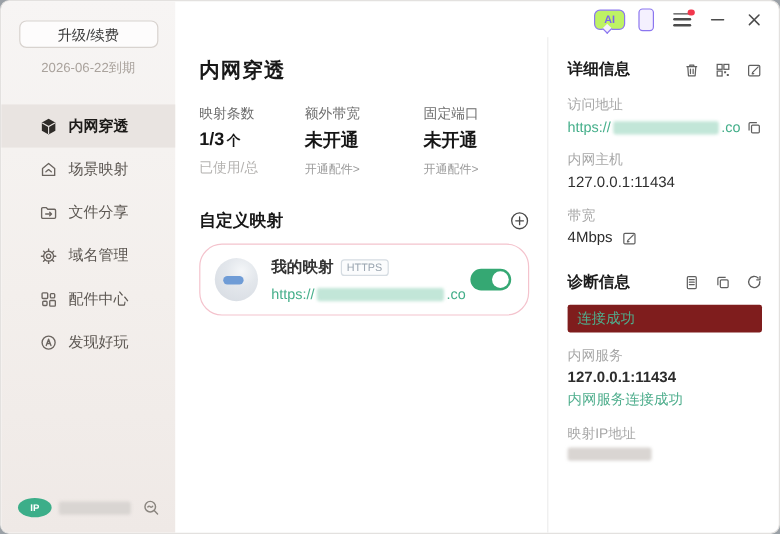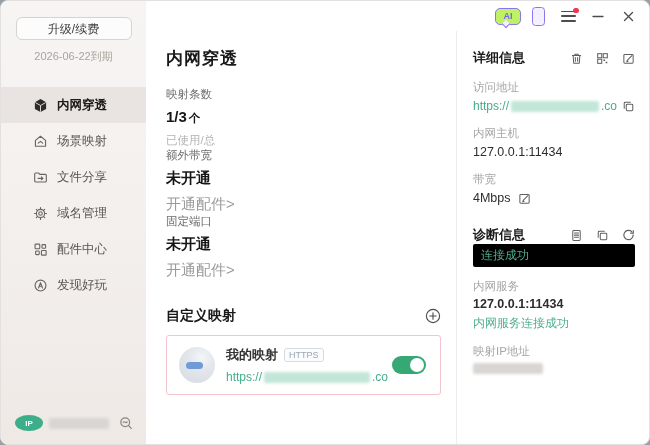--- a/index.html
+++ b/index.html
@@ -41,32 +41,32 @@
     border-right:1.5px solid #8b76ef;border-bottom:1.5px solid #8b76ef;transform:rotate(45deg);}
   .phone-chip{width:11px;height:17px;border:1.5px solid #8b76ef;border-radius:3.5px;background:#f4f0fe;}
   .burger{position:relative;width:15px;height:11px;display:flex;flex-direction:column;justify-content:space-between;}
   .burger span{display:block;height:1.6px;background:#4c4c4c;border-radius:1px;}
   .burger .b1{width:15px;}.burger .b2{width:15px;}.burger .b3{width:15px;}
   .burger .dot{position:absolute;right:-3px;top:-3px;width:5.5px;height:5.5px;border-radius:50%;background:#f2374c;}
   .content{flex:1;display:flex;min-height:0;}
   
   .main{width:310px;flex:none;box-sizing:border-box;padding:16px 15px 0 20px;}
   .page-title{font-size:17px;font-weight:bold;color:#191919;letter-spacing:1px;}
-  .stats{display:flex;margin-top:17px;flex-direction:column;}
+  .stats{display:flex;margin-top:17px;}
   .stat{width:88px;}
   .stat.w2{width:99px;}
   .stat-label{font-size:11.5px;color:#6d6d6d;}
   .stat-value{font-size:15px;font-weight:bold;color:#161616;margin-top:6px;}
   .stat-unit{font-size:11.5px;font-weight:bold;margin-left:2px;}
   .stat-sub{font-size:11.5px;color:#b5b3b1;margin-top:7px;}
-  .stat-link{font-size:15px;color:#9a9a9a;margin-top:7px;cursor:pointer;}
+  .stat-link{font-size:10px;color:#9a9a9a;margin-top:7px;cursor:pointer;}
   .custom-head{display:flex;align-items:center;justify-content:space-between;margin-top:27px;}
   .custom-title{font-size:14px;font-weight:bold;color:#191919;}
   .plus-btn{display:flex;cursor:pointer;}
-  .map-card{margin-top:10px;height:60px;border:1px solid #f4c3cd;border-radius:3px;display:flex;align-items:center;
+  .map-card{margin-top:10px;height:60px;border:1px solid #f4c3cd;border-radius:19px;display:flex;align-items:center;
     padding:0 14px 0 12px;box-sizing:border-box;background:#fff;}
   .map-icon{width:36px;height:36px;border-radius:50%;flex:none;position:relative;overflow:hidden;
     background:radial-gradient(circle at 62% 30%,#f4f6f8 0%,#e3e7ec 38%,#d5dae1 100%);}
   .map-icon::after{content:"";position:absolute;left:7px;top:15px;width:17px;height:6.5px;border-radius:3.5px;background:#6f9cd6;}
   .map-info{margin-left:11px;min-width:0;}
   .map-name-row{display:flex;align-items:center;gap:6px;}
   .map-name{font-size:13px;font-weight:bold;color:#333;}
   .proto-badge{font-size:9px;color:#9aa5b0;border:1px solid #d5dce2;border-radius:3px;padding:1px 4px;background:#fbfcfd;}
   .map-url{display:flex;align-items:center;gap:2px;font-size:12px;color:#43ae89;margin-top:6px;}
   .url-redact{width:106px;height:11px;}
@@ -79,21 +79,21 @@
   .head-icons{display:flex;gap:13px;align-items:center;}
   .head-icons .icon{display:flex;cursor:pointer;}
   .field-label{font-size:11.5px;color:#a7a7a7;margin-top:13px;}
   .field-value{font-size:12.5px;color:#2d2d2d;margin-top:4px;}
   .access-row{display:flex;align-items:center;margin-top:4px;}
   .access-url{display:flex;align-items:center;gap:2px;font-size:12px;color:#43ae89;cursor:pointer;min-width:0;}
   .access-redact{width:88px;height:11px;}
   .copy-btn{margin-left:auto;display:flex;cursor:pointer;}
   .bw-row{display:flex;align-items:center;gap:7px;margin-top:4px;}
   .diag{margin-top:21px;}
-  .status-bar{background:#000000;color:#4fae8d;font-size:12px;padding:3px 8px;border-radius:2px;}
+  .status-bar{margin-top:10px;background:#7f1d1d;color:#4fae8d;font-size:12px;padding:3px 8px;border-radius:2px;}
   .entry-label{font-size:11.5px;color:#a7a7a7;margin-top:12px;}
   .entry-value{font-size:12.5px;font-weight:bold;color:#2d2d2d;margin-top:3px;}
   .entry-redact{width:70px;height:11px;margin-top:4px;}
   .entry-status{font-size:12px;color:#4fae8d;margin-top:4px;}
 </style>
 </head>
 <body>
 
 <div class="window">
 

